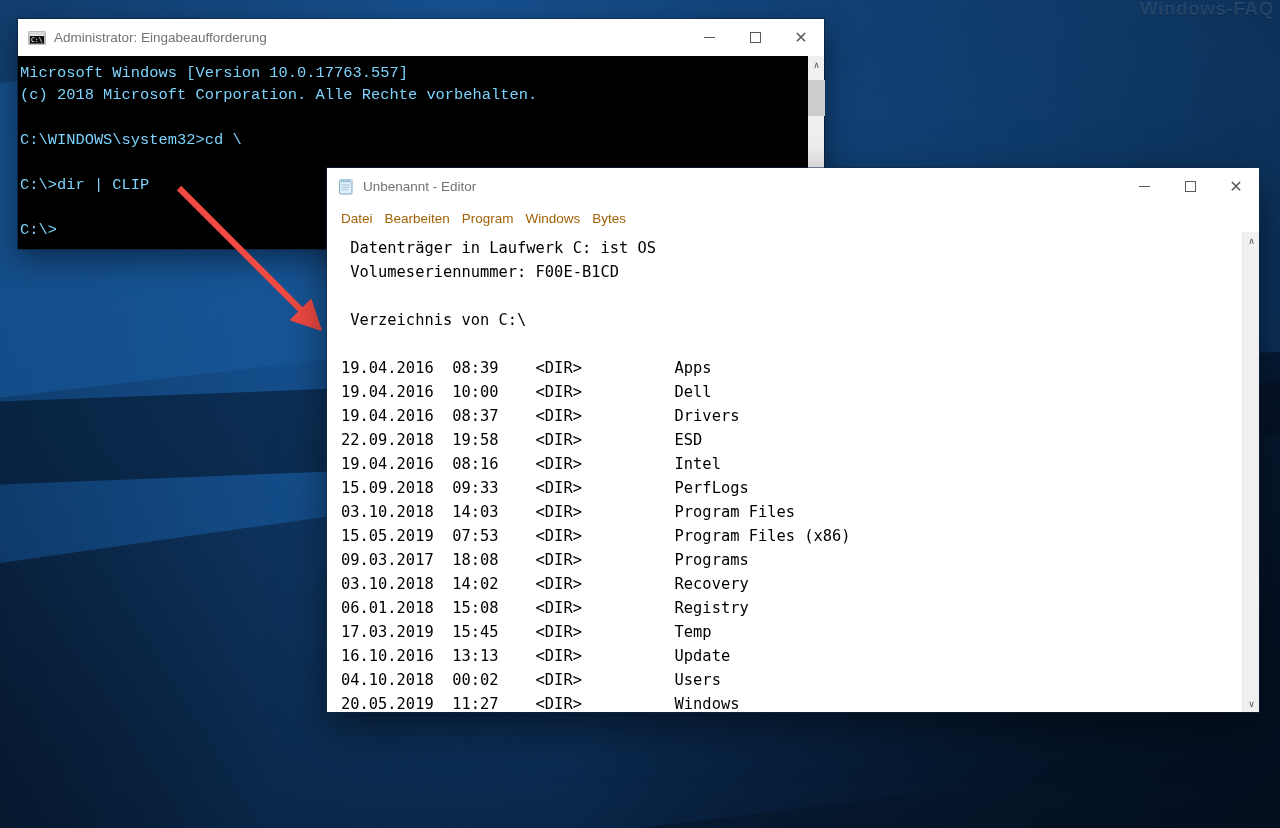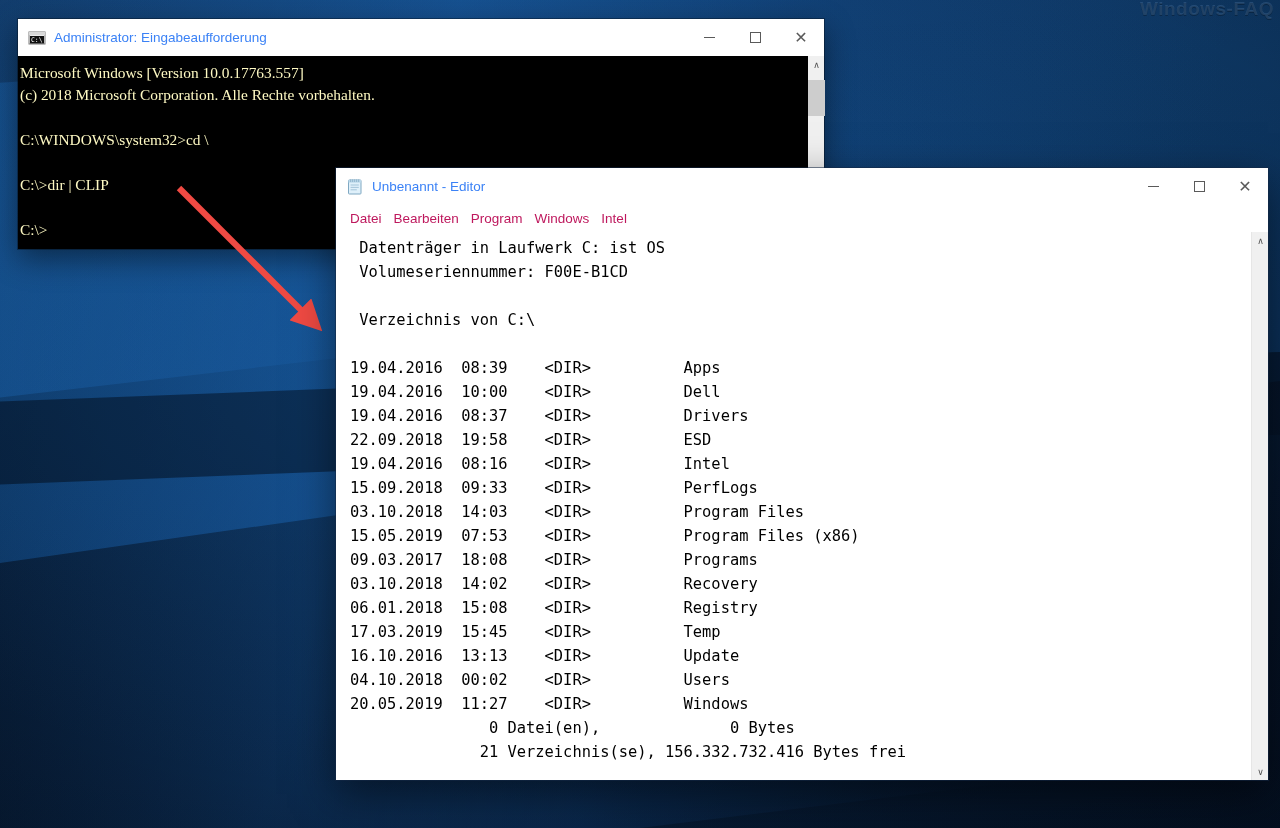--- a/index.html
+++ b/index.html
@@ -67,21 +67,21 @@
     user-select: none;
   }
   .title-icon {
     width: 18px; height: 18px;
     margin-left: 10px; margin-right: 8px;
     flex: 0 0 auto;
     position: relative;
   }
   .title-text {
     font-size: 13.5px;
-    color: #3b82f6;
+    color: #737373;
     white-space: nowrap;
     overflow: hidden;
   }
   .win-controls { margin-left: auto; display: flex; height: 37px; }
   .wbtn {
     width: 46px; height: 37px;
     display: flex; align-items: center; justify-content: center;
     color: #5a5a5a;
   }
   .glyph-min { width: 11px; height: 1px; background: #5a5a5a; display: block; }
@@ -93,22 +93,22 @@
     left: 18px; top: 19px;
     width: 806px; height: 230px;
   }
   #cmd-body {
     position: absolute; left: 0; right: 0; top: 37px; bottom: 0;
     background: #000000;
     display: flex;
   }
   #cmd-text {
     flex: 1 1 auto;
-    color: #fef9c3;
-    font-family: Liberation Serif, serif;
+    color: #7dd3fc;
+    font-family: Liberation Mono, monospace;
     font-size: 15.4px;
     line-height: 22.4px;
     padding: 6px 0 0 2px;
     white-space: pre;
     overflow: hidden;
   }
   
   #cmd-scroll {
     width: 17px; flex: 0 0 17px;
     background: #f0f0f0;
@@ -123,31 +123,31 @@
   }
   .sb-arrow.down { position: absolute; bottom: 0; left: 0; }
   #cmd-thumb {
     position: absolute; left: 0; top: 24px;
     width: 17px; height: 36px;
     background: #cdcdcd;
   }
 
   
   #notepad-window {
-    left: 336px; top: 168px;
-    width: 932px; height: 612px;
+    left: 327px; top: 168px;
+    width: 932px; height: 544px;
     box-shadow: 0 0 0 1px rgba(20,40,70,0.55), 0 14px 40px rgba(0,0,0,0.50);
   }
   #np-menubar {
     height: 26px;
     display: flex; align-items: center;
     padding-left: 8px;
     background: #ffffff;
     font-size: 13.5px;
-    color: #be185d;
+    color: #a16207;
     user-select: none;
   }
   .np-menu-item { padding: 2px 6px; }
   #np-body {
     position: absolute; left: 0; right: 0; top: 63px; bottom: 0;
     background: #ffffff;
     display: flex;
     border-top: 1px solid #ffffff;
     justify-content: center;
   }
@@ -275,21 +275,21 @@
           <span class="glyph-close">✕</span>
         </div>
       </div>
     </div>
 
     <div id="np-menubar">
       <span class="np-menu-item">Datei</span>
       <span class="np-menu-item">Bearbeiten</span>
       <span class="np-menu-item">Program</span>
       <span class="np-menu-item">Windows</span>
-      <span class="np-menu-item">Intel</span>
+      <span class="np-menu-item">Bytes</span>
     </div>
 
     <div id="np-body">
       <div id="np-text"> Datenträger in Laufwerk C: ist OS
  Volumeseriennummer: F00E-B1CD
 
  Verzeichnis von C:\
 
 19.04.2016  08:39    &lt;DIR&gt;          Apps
 19.04.2016  10:00    &lt;DIR&gt;          Dell

